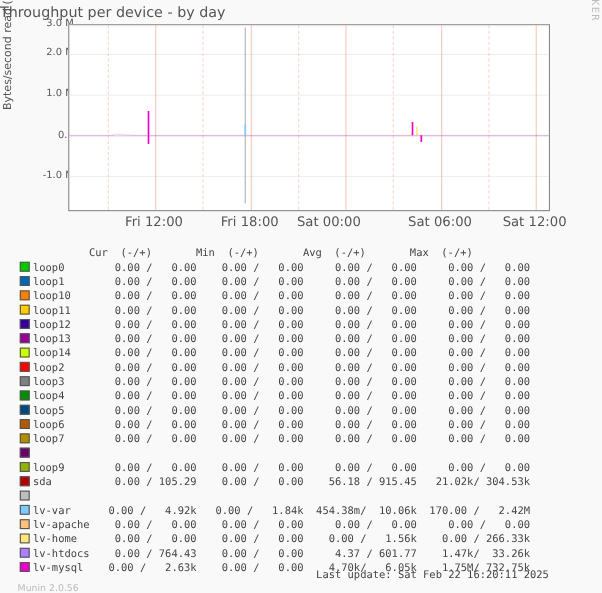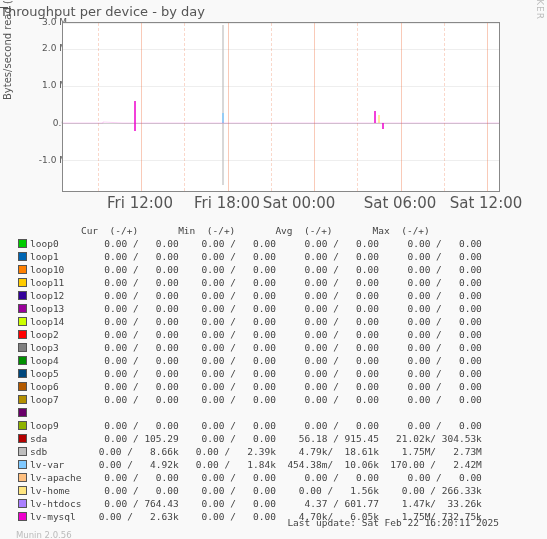--- a/index.html
+++ b/index.html
@@ -74,21 +74,21 @@
     position: absolute;
     right: 480px;
     width: 60px;
     text-align: right;
     font-size: 9px;
     color: #555;
   }
   .xtick {
     position: absolute;
     top: 194px;
-    font-size: 15px;
+    font-size: 12px;
     color: #555;
     transform: translateX(-50%);
     white-space: nowrap;
   }
   svg.data { position:absolute; left:0; top:0; width:100%; height:100%; pointer-events:none; }
   .legend {
     position: absolute;
     left: 18px;
     top: 212px;
     font-family: "DejaVu Sans Mono","Consolas",monospace;
@@ -195,21 +195,21 @@
         <div class="legend-row"><span class="swatch" style="background: rgb(204, 255, 0);"></span><span>loop14       0.00 /   0.00    0.00 /   0.00     0.00 /   0.00     0.00 /   0.00</span></div>
         <div class="legend-row"><span class="swatch" style="background: rgb(255, 0, 0);"></span><span>loop2        0.00 /   0.00    0.00 /   0.00     0.00 /   0.00     0.00 /   0.00</span></div>
         <div class="legend-row"><span class="swatch" style="background: rgb(128, 128, 128);"></span><span>loop3        0.00 /   0.00    0.00 /   0.00     0.00 /   0.00     0.00 /   0.00</span></div>
         <div class="legend-row"><span class="swatch" style="background: rgb(0, 143, 0);"></span><span>loop4        0.00 /   0.00    0.00 /   0.00     0.00 /   0.00     0.00 /   0.00</span></div>
         <div class="legend-row"><span class="swatch" style="background: rgb(0, 72, 125);"></span><span>loop5        0.00 /   0.00    0.00 /   0.00     0.00 /   0.00     0.00 /   0.00</span></div>
         <div class="legend-row"><span class="swatch" style="background: rgb(179, 90, 0);"></span><span>loop6        0.00 /   0.00    0.00 /   0.00     0.00 /   0.00     0.00 /   0.00</span></div>
         <div class="legend-row"><span class="swatch" style="background: rgb(179, 143, 0);"></span><span>loop7        0.00 /   0.00    0.00 /   0.00     0.00 /   0.00     0.00 /   0.00</span></div>
         <div class="legend-row"><span class="swatch" style="background: rgb(107, 0, 107);"></span></div>
         <div class="legend-row"><span class="swatch" style="background: rgb(143, 179, 0);"></span><span>loop9        0.00 /   0.00    0.00 /   0.00     0.00 /   0.00     0.00 /   0.00</span></div>
         <div class="legend-row"><span class="swatch" style="background: rgb(179, 0, 0);"></span><span>sda          0.00 / 105.29    0.00 /   0.00    56.18 / 915.45   21.02k/ 304.53k</span></div>
-        <div class="legend-row"><span class="swatch" style="background: rgb(190, 190, 190);"></span><span>sdb         0.00 /   8.66k   0.00 /   2.39k    4.79k/  18.61k    1.75M/   2.73M</span></div>
+        <div class="legend-row"><span class="swatch" style="background: rgb(190, 190, 190);"></span></div>
         <div class="legend-row"><span class="swatch" style="background: rgb(128, 201, 255);"></span><span>lv-var      0.00 /   4.92k   0.00 /   1.84k  454.38m/  10.06k  170.00 /   2.42M</span></div>
         <div class="legend-row"><span class="swatch" style="background: rgb(255, 192, 128);"></span><span>lv-apache    0.00 /   0.00    0.00 /   0.00     0.00 /   0.00     0.00 /   0.00</span></div>
         <div class="legend-row"><span class="swatch" style="background: rgb(255, 230, 128);"></span><span>lv-home      0.00 /   0.00    0.00 /   0.00    0.00 /   1.56k    0.00 / 266.33k</span></div>
         <div class="legend-row"><span class="swatch" style="background: rgb(170, 128, 255);"></span><span>lv-htdocs    0.00 / 764.43    0.00 /   0.00     4.37 / 601.77    1.47k/  33.26k</span></div>
         <div class="legend-row"><span class="swatch" style="background: rgb(238, 0, 204);"></span><span>lv-mysql    0.00 /   2.63k    0.00 /   0.00    4.70k/   6.05k    1.75M/ 732.75k</span></div>
       </div>
   </div>
 
   <div class="last-update">Last update: Sat Feb 22 16:20:11 2025</div>
   <div class="footer">Munin 2.0.56</div>

